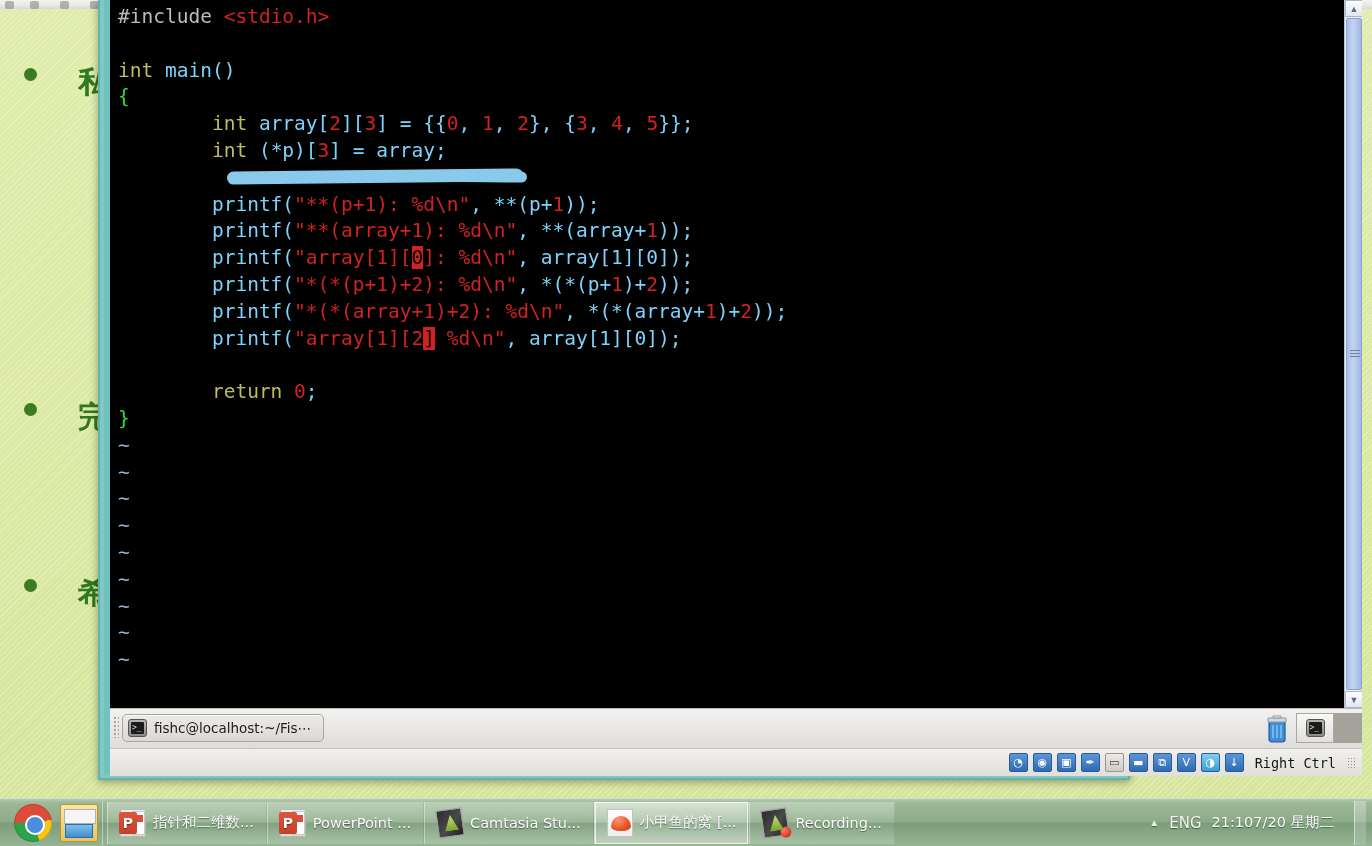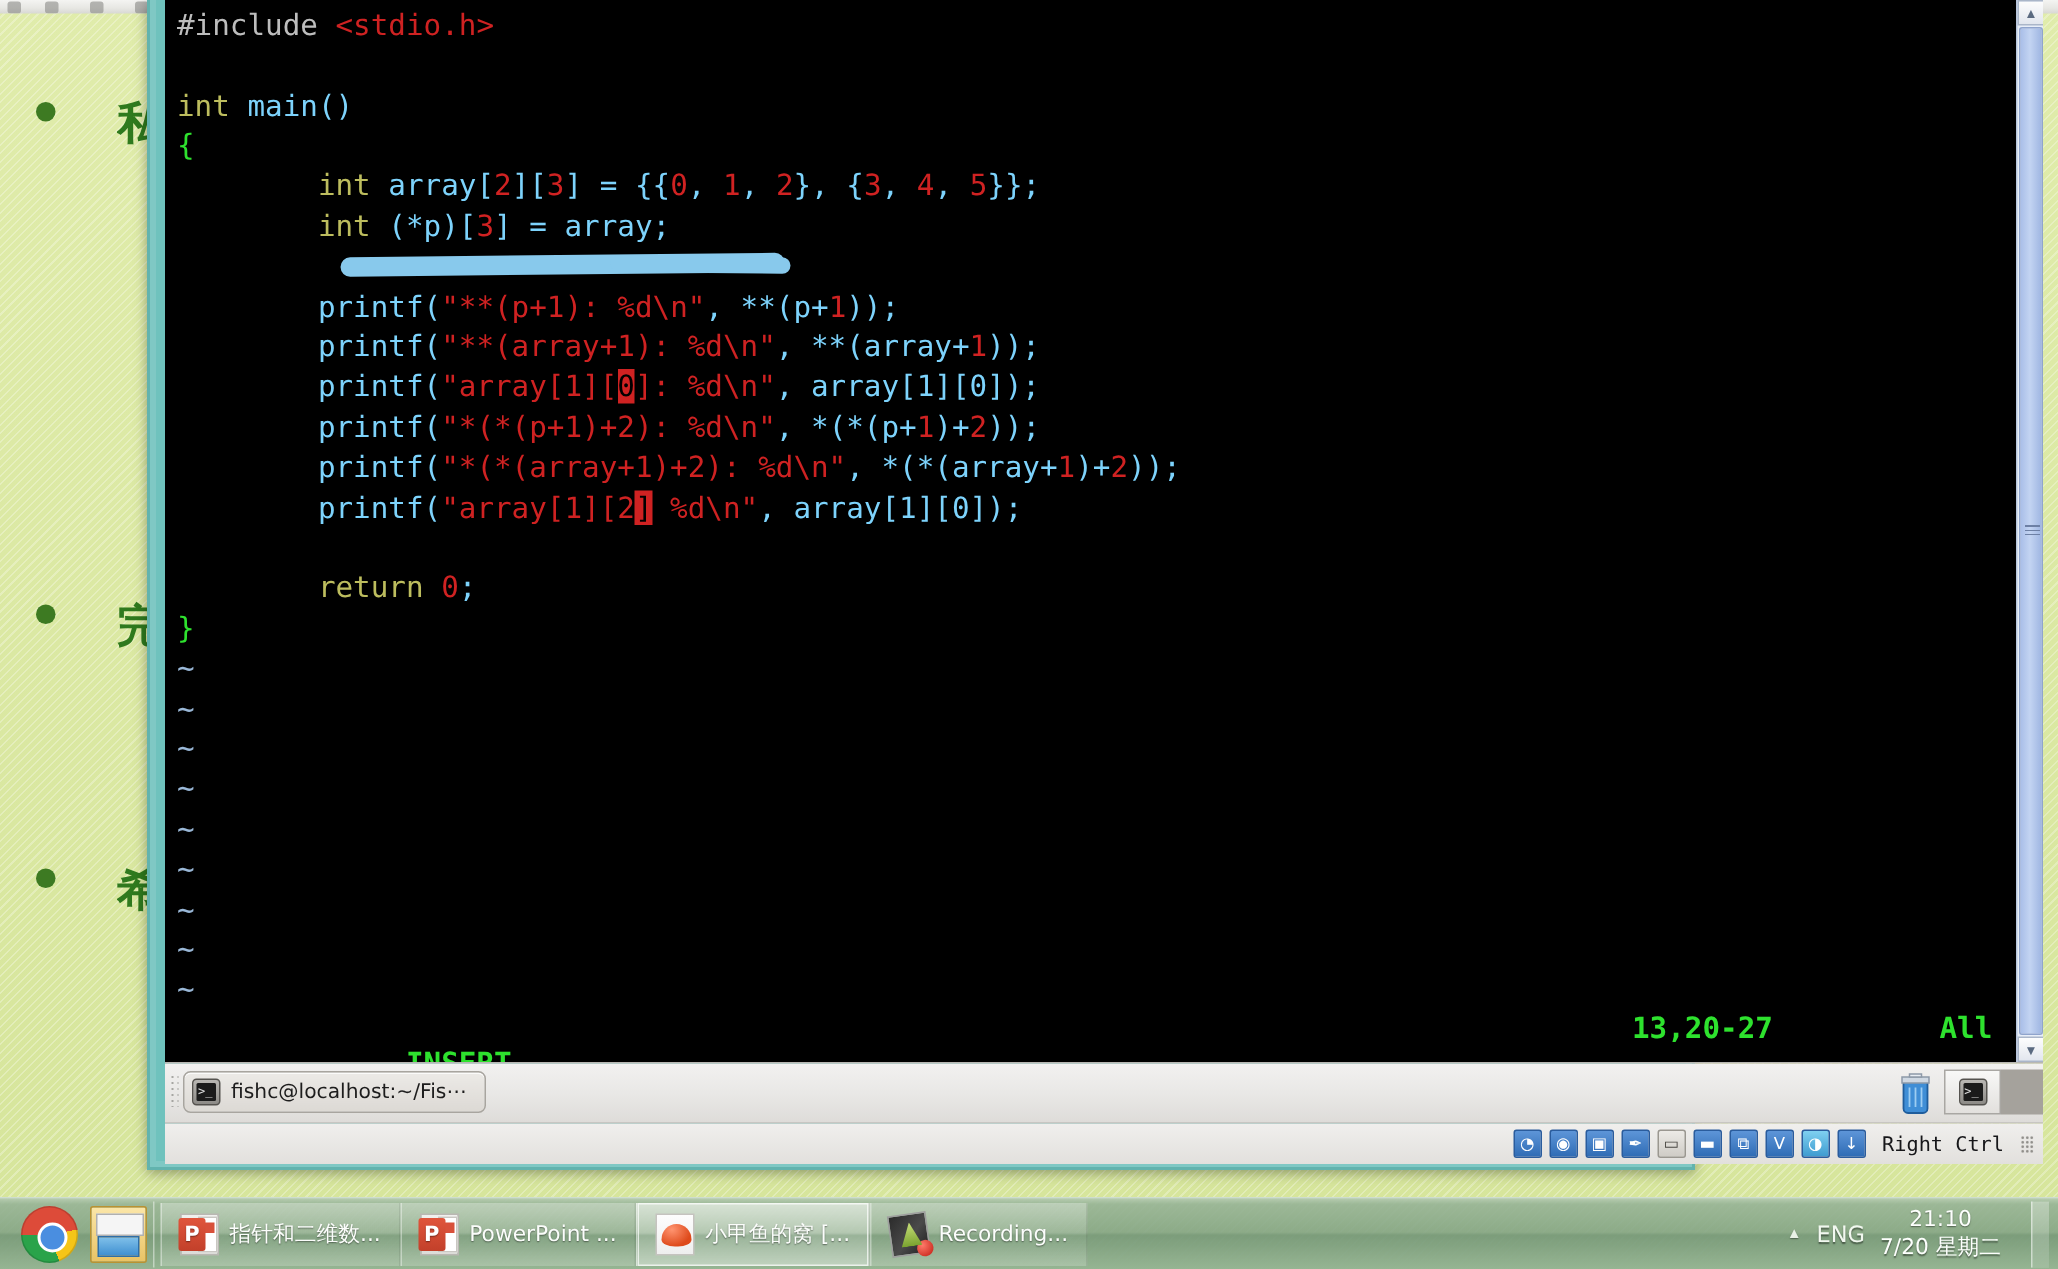--- a/index.html
+++ b/index.html
@@ -389,21 +389,21 @@
   #tray-expand {
     color: #e8f1e6; font-size: 10px;
     text-shadow: 0 1px 1px rgba(0,0,0,.4);
   }
   #tray-lang {
     color: #f2f8f0; font-size: 15px;
     font-family: "DejaVu Sans", sans-serif;
     text-shadow: 0 1px 1px rgba(0,0,0,.45);
   }
   #tray-clock {
-    display: flex; flex-direction: column; align-items: center;
+    display: flex; flex-direction: row; align-items: center;
     justify-content: center; line-height: 1.25;
     color: #fdfffd; font-size: 14.5px;
     font-family: "DejaVu Sans", sans-serif;
     text-shadow: 0 1px 1px rgba(0,0,0,.45);
     padding-right: 10px;
   }
   #show-desktop {
     width: 12px; height: 44px;
     background: linear-gradient(180deg, rgba(255,255,255,.30), rgba(255,255,255,.12));
     border-left: 1px solid rgba(255,255,255,.5);
@@ -452,25 +452,20 @@
 
   <div id="vbox">
     <div id="vbox-inner">
 
       <div id="vm-screen">
 
         <div id="terminal"><div class="ln"><span class="c-pre">#include </span><span class="c-str">&lt;stdio.h&gt;</span></div><div class="ln">&nbsp;</div><div class="ln"><span class="c-type">int </span><span class="c-id">main()</span></div><div class="ln"><span class="c-punct">{</span></div><div class="ln"><span class="c-type">        int </span><span class="c-id">array[</span><span class="c-num">2</span><span class="c-id">][</span><span class="c-num">3</span><span class="c-id">] = {{</span><span class="c-num">0</span><span class="c-id">, </span><span class="c-num">1</span><span class="c-id">, </span><span class="c-num">2</span><span class="c-id">}, {</span><span class="c-num">3</span><span class="c-id">, </span><span class="c-num">4</span><span class="c-id">, </span><span class="c-num">5</span><span class="c-id">}};</span></div><div class="ln"><span class="c-type">        int </span><span class="c-id">(*p)[</span><span class="c-num">3</span><span class="c-id">] = array;</span></div><div class="ln">&nbsp;</div><div class="ln"><span class="c-id">        printf(</span><span class="c-str">"**(p+</span><span class="c-num">1</span><span class="c-str">): %d\n"</span><span class="c-id">, **(p+</span><span class="c-num">1</span><span class="c-id">));</span></div><div class="ln"><span class="c-id">        printf(</span><span class="c-str">"**(array+</span><span class="c-num">1</span><span class="c-str">): %d\n"</span><span class="c-id">, **(array+</span><span class="c-num">1</span><span class="c-id">));</span></div><div class="ln"><span class="c-id">        printf(</span><span class="c-str">"array[1][</span><span class="cursor">0</span><span class="c-str">]: %d\n"</span><span class="c-id">, array[1][0]);</span></div><div class="ln"><span class="c-id">        printf(</span><span class="c-str">"*(*(p+</span><span class="c-num">1</span><span class="c-str">)+</span><span class="c-num">2</span><span class="c-str">): %d\n"</span><span class="c-id">, *(*(p+</span><span class="c-num">1</span><span class="c-id">)+</span><span class="c-num">2</span><span class="c-id">));</span></div><div class="ln"><span class="c-id">        printf(</span><span class="c-str">"*(*(array+</span><span class="c-num">1</span><span class="c-str">)+</span><span class="c-num">2</span><span class="c-str">): %d\n"</span><span class="c-id">, *(*(array+</span><span class="c-num">1</span><span class="c-id">)+</span><span class="c-num">2</span><span class="c-id">));</span></div><div class="ln"><span class="c-id">        printf(</span><span class="c-str">"array[1][2</span><span class="cursor">]</span><span class="c-str"> %d\n"</span><span class="c-id">, array[1][0]);</span></div><div class="ln">&nbsp;</div><div class="ln"><span class="c-type">        return </span><span class="c-num">0</span><span class="c-id">;</span></div><div class="ln"><span class="c-punct">}</span></div><div class="ln"><span class="c-tilde">~</span></div><div class="ln"><span class="c-tilde">~</span></div><div class="ln"><span class="c-tilde">~</span></div><div class="ln"><span class="c-tilde">~</span></div><div class="ln"><span class="c-tilde">~</span></div><div class="ln"><span class="c-tilde">~</span></div><div class="ln"><span class="c-tilde">~</span></div><div class="ln"><span class="c-tilde">~</span></div><div class="ln"><span class="c-tilde">~</span></div></div>
 
         <div id="annotation"></div>
 
-        <div id="vim-status">
-          <span>-- INSERT --</span>
-          <span class="ruler">13,20-27</span>
-          <span class="pos">All</span>
-        </div>
 
         <div id="term-scroll">
           <div class="sb-arrow" id="sb-up">▲</div>
           <div id="sb-thumb">
               <div class="grip"></div>
             </div>
           <div class="sb-arrow" id="sb-down">▼</div>
         </div>
       </div>
 
@@ -528,20 +523,24 @@
           </span>
           <span>指针和二维数...</span>
         </div>
         <div class="task-item">
           <span class="ti-icon ppt-ico">
             <span class="ppt-doc"></span>
             <span class="ppt-badge">P</span>
           </span>
           <span>PowerPoint ...</span>
         </div>
+        <div class="task-item">
+          <span class="ti-icon cam-ico"></span>
+          <span>Camtasia Stu...</span>
+        </div>
         <div class="task-item active">
           <span class="ti-icon fedora-ico"></span>
           <span>小甲鱼的窝 [...</span>
         </div>
         <div class="task-item">
           <span class="ti-icon cam-ico">
             <span class="rec-dot"></span>
           </span>
           <span>Recording...</span>
         </div>

